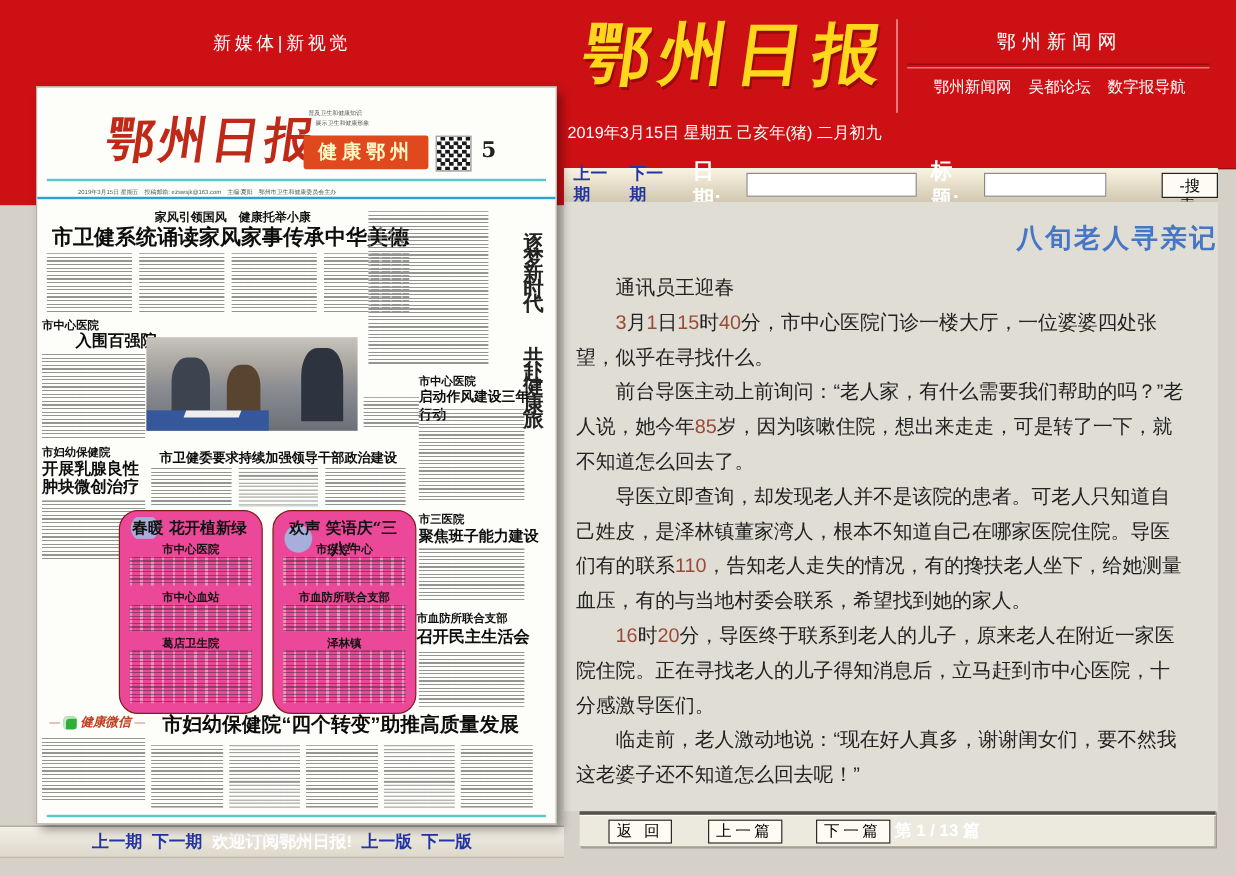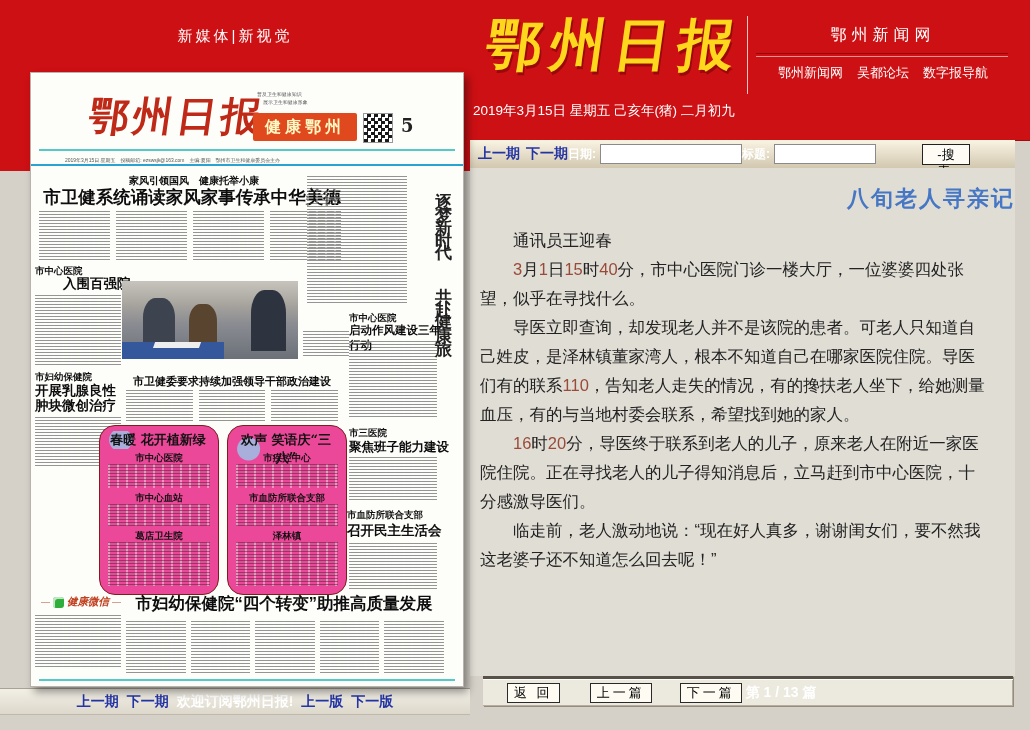--- a/index.html
+++ b/index.html
@@ -23,21 +23,21 @@
   .rlinks{left:752px;top:64px;width:262px;display:flex;justify-content:center;gap:14px;}
   .rlinks a{color:#fff;font-size:13px;text-decoration:none;}
   .date-line{left:473px;top:102px;color:#fff;font-size:13.5px;}
 
   
   .toolbar{left:470px;top:140px;width:545px;height:28px;
            background:linear-gradient(#faf4e3,#d2c8b0);
            border-bottom:1px solid #b3a88e;display:flex;align-items:center;}
   .toolbar a{color:#2334a5;font-weight:bold;font-size:14px;text-decoration:none;}
   .tb-prev{margin-left:8px;} .tb-next{margin-left:6px;}
-  .tb-label{color:#fff;font-size:12px;font-weight:bold;margin-left:0;}
+  .tb-label{color:#fff;font-size:18px;font-weight:bold;margin-left:12px;}
   .tb-input{margin-left:4px;width:136px;height:16px;border:1px solid #8a8a8a;background:#fff;}
   .tb-input2{width:96px;}
   .tb-search{margin-left:46px;width:48px;height:21px;background:#fdfbf4;border:1px solid #222;
              font-size:13px;line-height:17px;font-family:"Liberation Sans",sans-serif;}
 
   
   .article{left:470px;top:168px;width:545px;height:508px;background:#e0ddd5;}
   .a-title{margin-top:16px;text-align:right;color:#4677c5;font-size:22px;
            font-weight:bold;letter-spacing:2px;}
   .a-body{padding:12px 27px 0 10px;color:#222;font-size:16.5px;line-height:29px;}
@@ -157,20 +157,21 @@
     <span class="tb-label">标题:</span>
     <input class="tb-input tb-input2" style="">
     <button class="tb-search">-搜索-</button>
   </div>
 
   <div class="abs article">
     <div class="a-title">八旬老人寻亲记</div>
     <div class="a-body">
       <p>通讯员王迎春</p>
       <p><span class="num">3</span>月<span class="num">1</span>日<span class="num">15</span>时<span class="num">40</span>分，市中心医院门诊一楼大厅，一位婆婆四处张望，似乎在寻找什么。</p>
+      <p>前台导医主动上前询问：“老人家，有什么需要我们帮助的吗？”老人说，她今年<span class="num">85</span>岁，因为咳嗽住院，想出来走走，可是转了一下，就不知道怎么回去了。</p>
       <p>导医立即查询，却发现老人并不是该院的患者。可老人只知道自己姓皮，是泽林镇董家湾人，根本不知道自己在哪家医院住院。导医们有的联系<span class="num">110</span>，告知老人走失的情况，有的搀扶老人坐下，给她测量血压，有的与当地村委会联系，希望找到她的家人。</p>
       <p><span class="num">16</span>时<span class="num">20</span>分，导医终于联系到老人的儿子，原来老人在附近一家医院住院。正在寻找老人的儿子得知消息后，立马赶到市中心医院，十分感激导医们。</p>
       <p>临走前，老人激动地说：“现在好人真多，谢谢闺女们，要不然我这老婆子还不知道怎么回去呢！”</p>
     </div>
   </div>
 
   <div class="abs pagerbar">
     <button class="pg-btn pg-back">返 回</button>
     <button class="pg-btn pg-prev">上一篇</button>
     <button class="pg-btn pg-next">下一篇</button>

